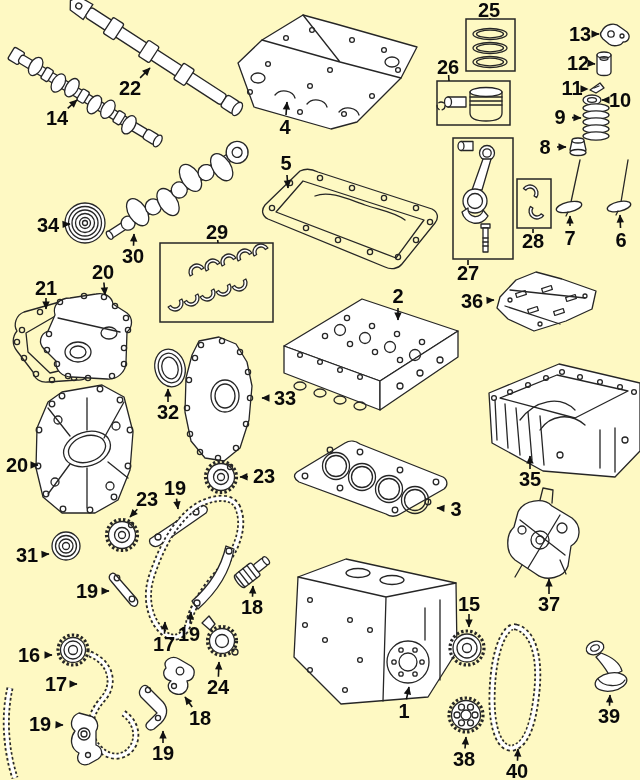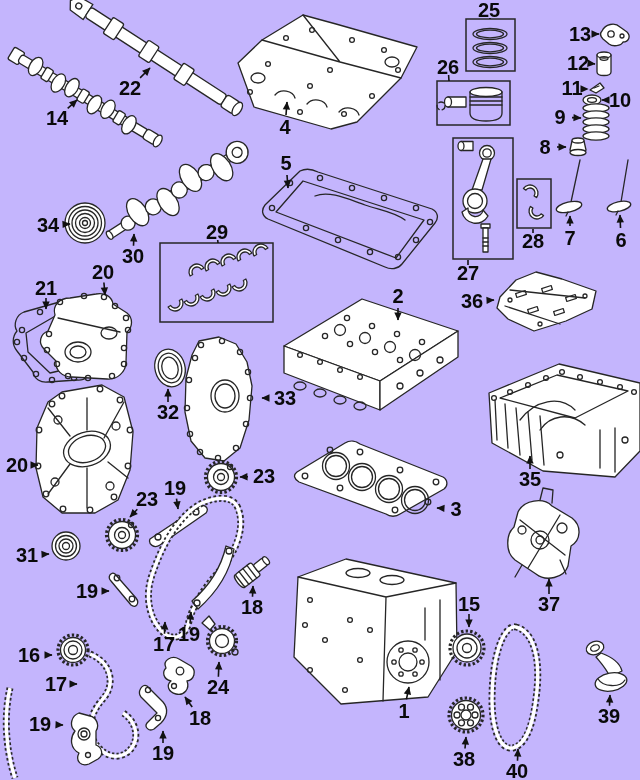--- a/index.html
+++ b/index.html
@@ -1,16 +1,16 @@
 <!DOCTYPE html>
 <html><head>
 <meta charset="utf-8">
 <style>
   html,body{margin:0;padding:0;background:#ffffff;}
-  .stage{position:relative;width:640px;height:780px;background:#c4b5fd;overflow:hidden;
+  .stage{position:relative;width:640px;height:780px;background:#fef9c3;overflow:hidden;
          font-family:"Liberation Sans",sans-serif;}
   svg{display:block}
   .p{fill:#ffffff;stroke:#262626;stroke-width:1.3;stroke-linejoin:round;stroke-linecap:round;}
   .pn{fill:none;stroke:#262626;stroke-width:1.3;stroke-linejoin:round;stroke-linecap:round;}
   .kit{fill:none;stroke:#262626;stroke-width:1.5;}
   .chain-o{fill:none;stroke:#2a2a2a;stroke-width:7;stroke-dasharray:2.6 2.4;}
   .chain-i{fill:none;stroke:#ffffff;stroke-width:3.4;}
   .teeth{fill:none;stroke:#262626;stroke-width:3.2;stroke-dasharray:2.4 2.2;}
   .callout-line{stroke:#111111;stroke-width:1.6;}
   .callout-label{font-family:"Liberation Sans",sans-serif;font-weight:bold;font-size:20px;fill:#0a0a0a;text-anchor:middle;}

